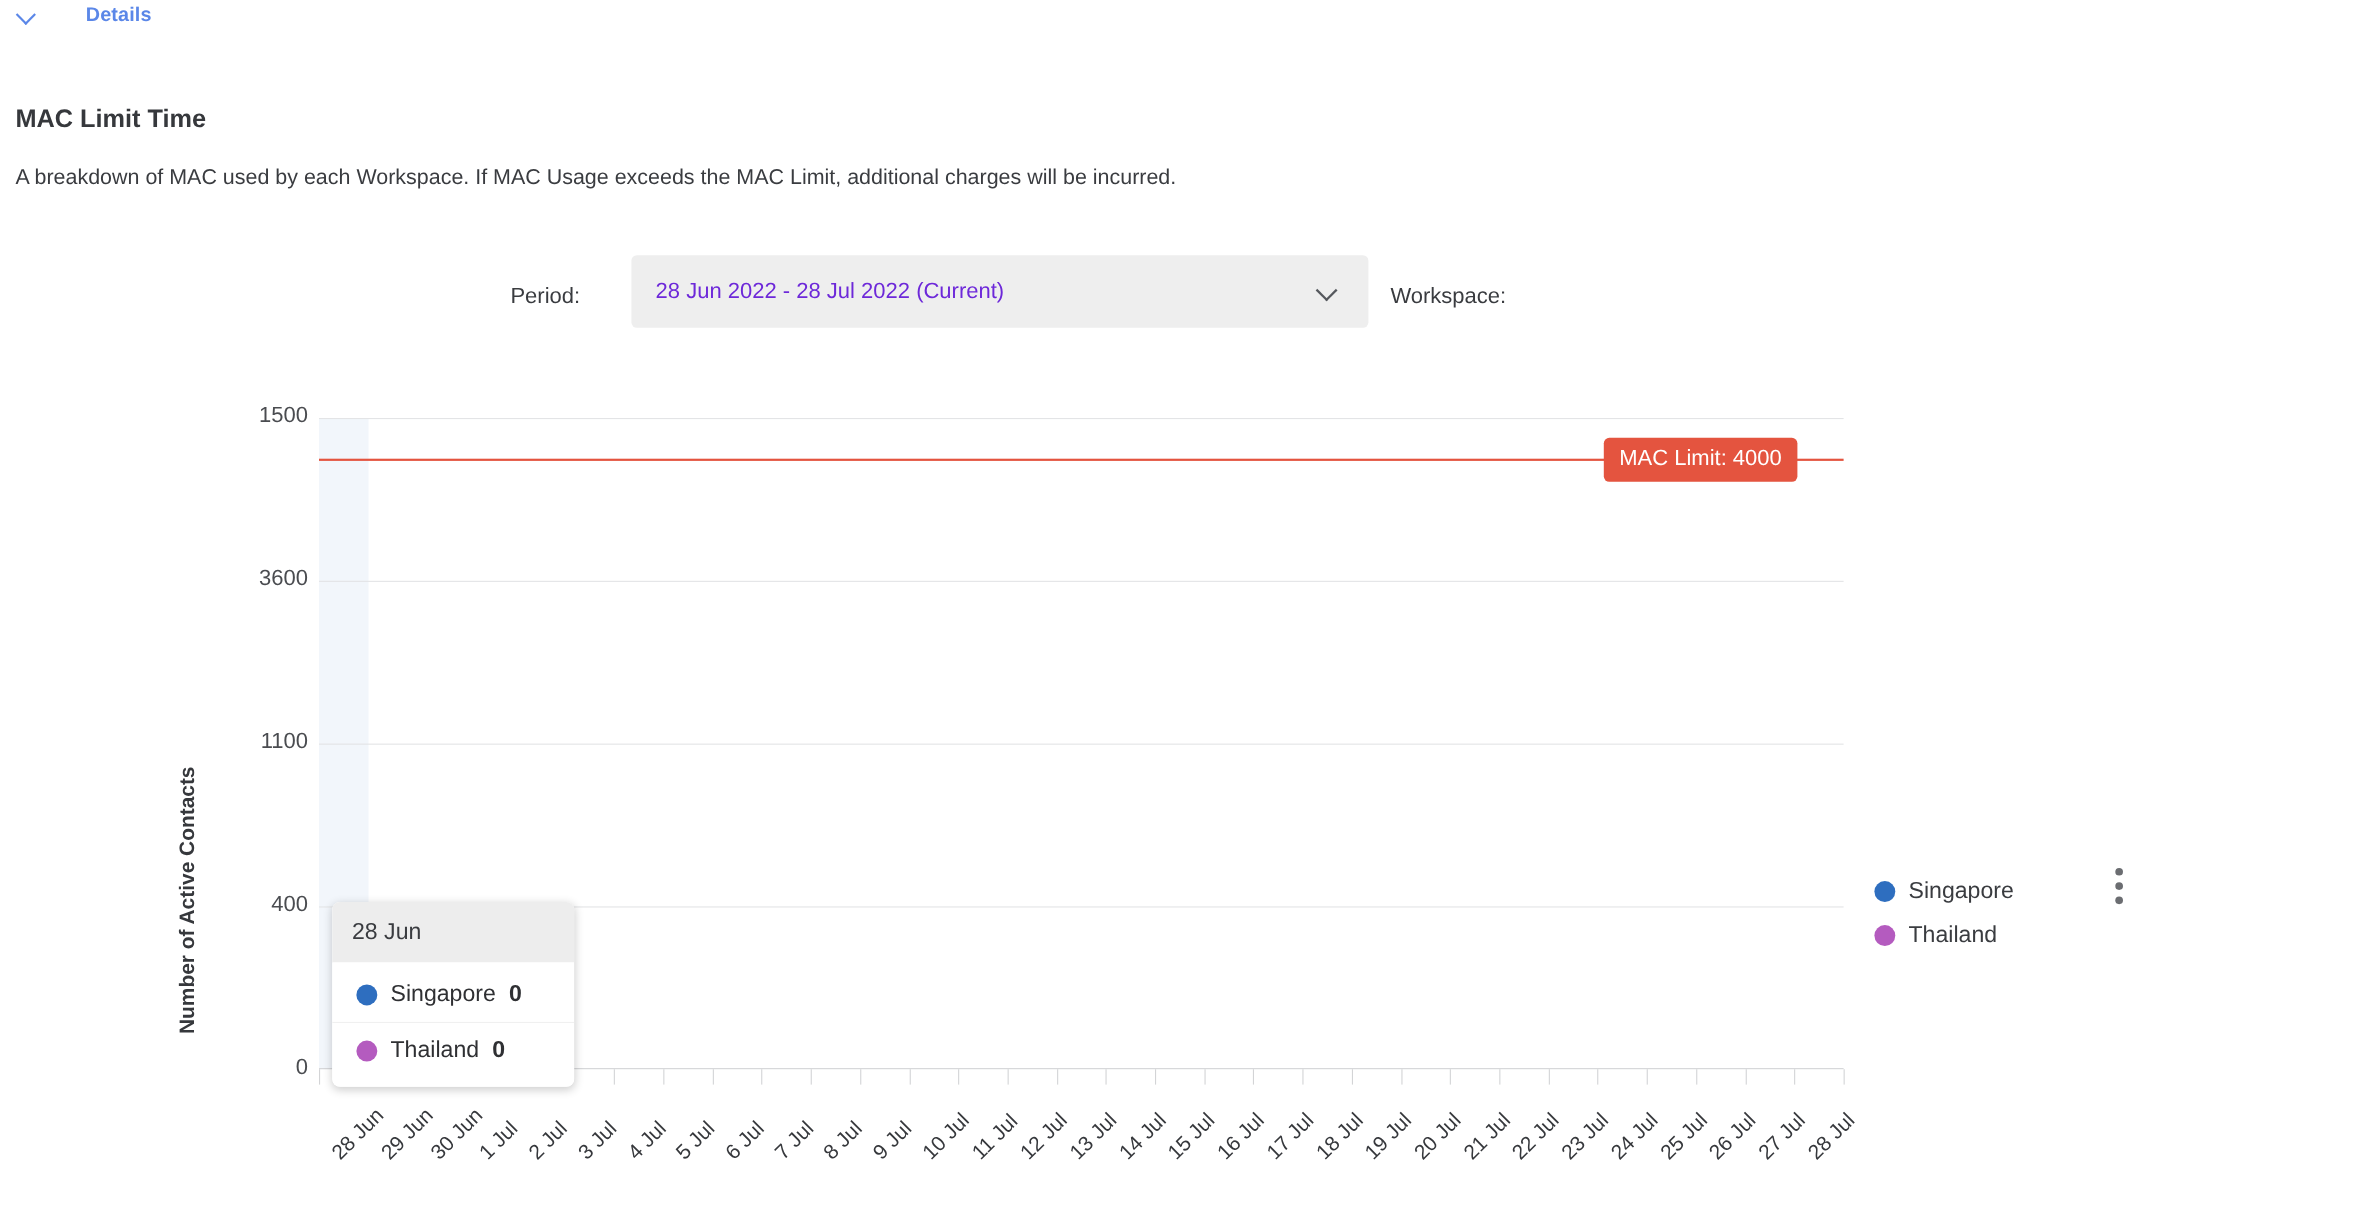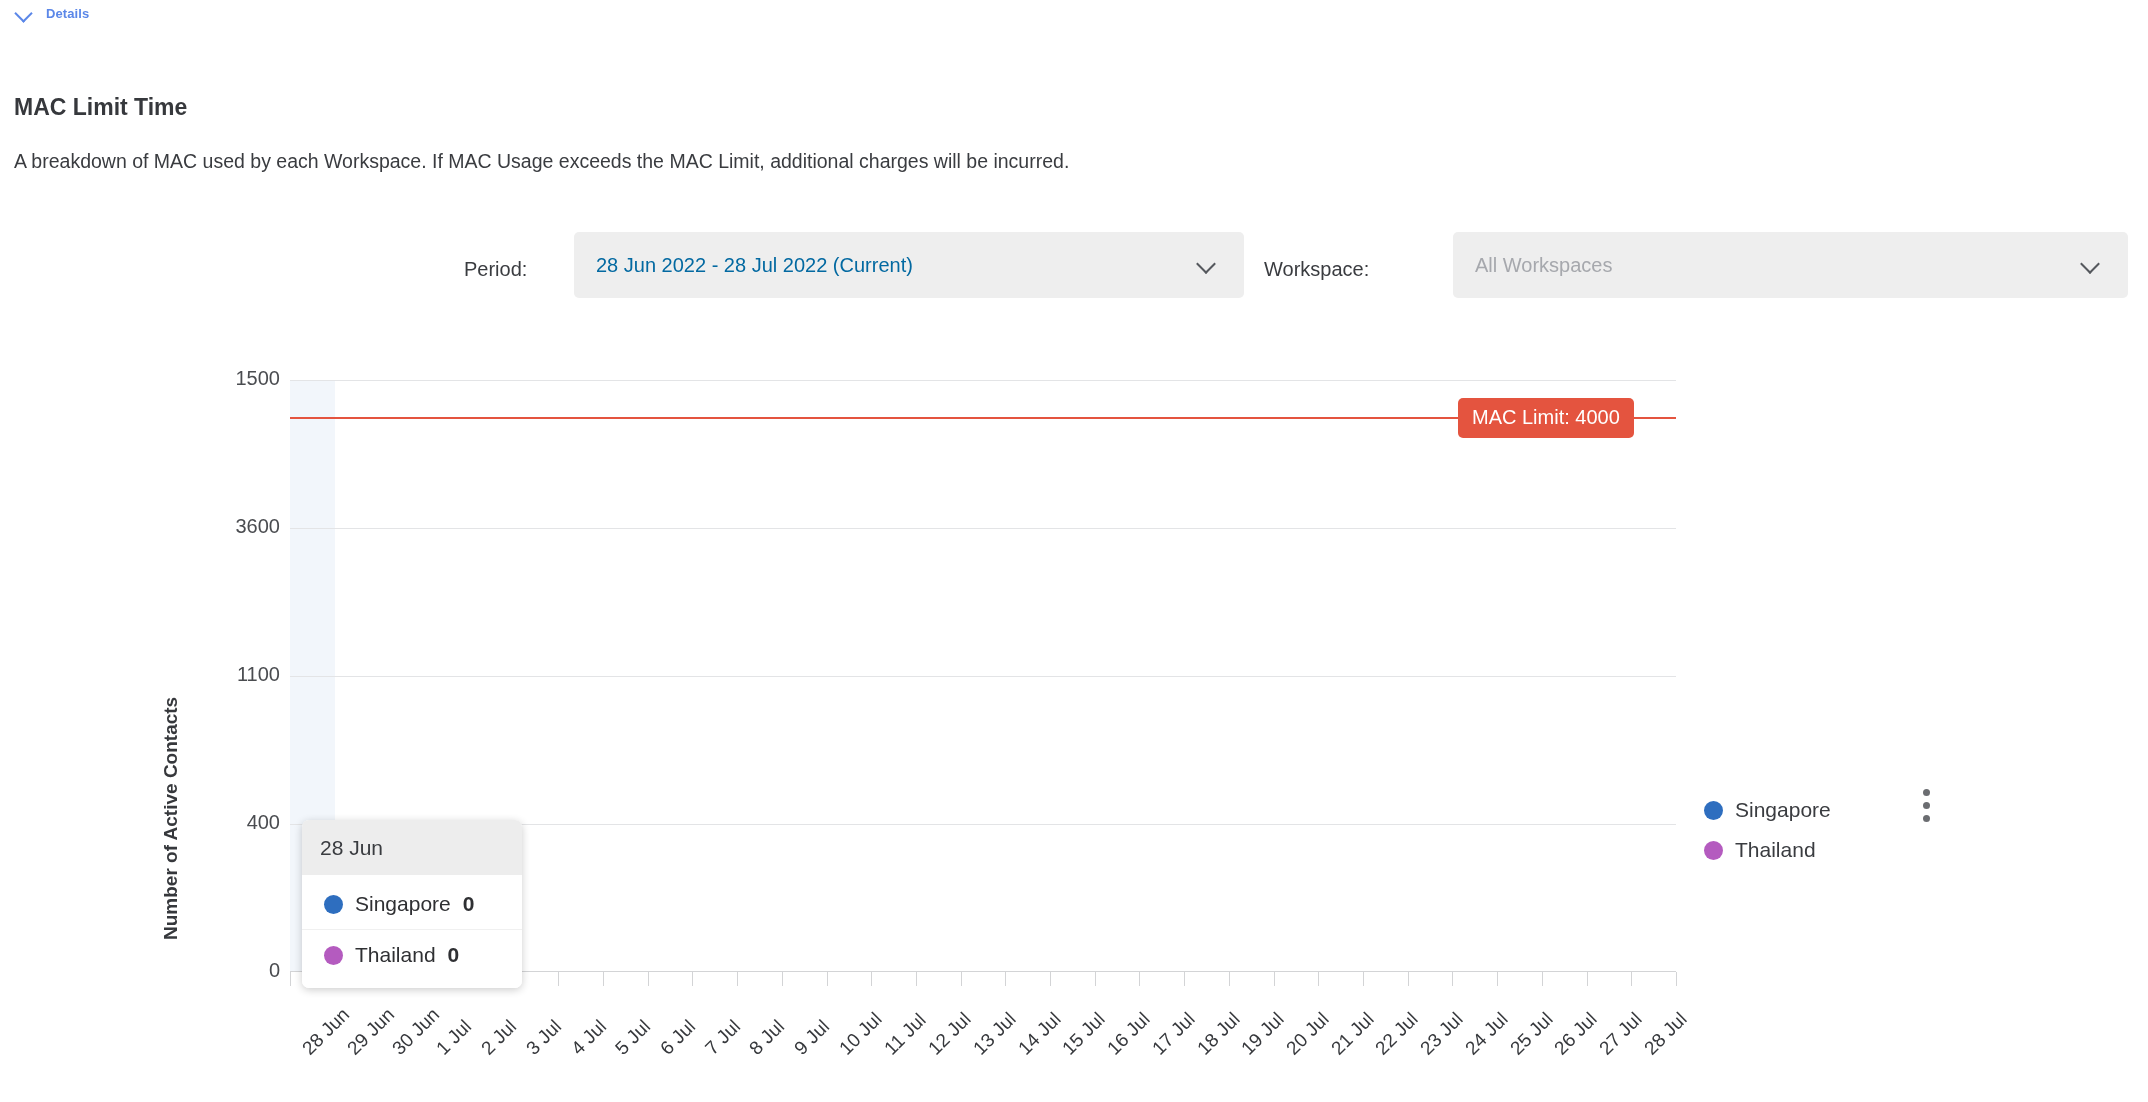--- a/index.html
+++ b/index.html
@@ -38,23 +38,24 @@
     left: 3px;
     top: 5px;
     width: 11px;
     height: 11px;
     border-right: 2.6px solid #5b87e8;
     border-bottom: 2.6px solid #5b87e8;
     transform: rotate(45deg);
   }
   .details-label {
     color: #5b87e8;
-    font-size: 13px;
+    font-size: 18px;
     font-weight: bold;
     letter-spacing: 0.1px;
+    margin-left: 32px;
   }
 
   
   .section-title {
     position: absolute;
     left: 14px;
     top: 94px;
     font-size: 23px;
     font-weight: bold;
     color: #36383c;
@@ -98,21 +99,21 @@
   .select-box.period {
     left: 574px;
     width: 670px;
   }
   .select-box.workspace {
     left: 1453px;
     width: 675px;
   }
   .select-value {
     font-size: 20px;
-    color: #0369a1;
+    color: #6d28d9;
     margin-left: 22px;
     flex: 1;
   }
   .select-value.placeholder {
     color: #a6a8ad;
   }
   .select-caret {
     width: 26px;
     height: 26px;
     position: relative;
@@ -338,24 +339,20 @@
 <div class="section-desc">A breakdown of MAC used by each Workspace. If MAC Usage exceeds the MAC Limit, additional charges will be incurred.</div>
 
 <div class="filters">
   <div class="filter-label period">Period:</div>
   <div class="select-box period">
     <span class="select-value">28 Jun 2022 - 28 Jul 2022 (Current)</span>
     <span class="select-caret"></span>
   </div>
 
   <div class="filter-label workspace">Workspace:</div>
-  <div class="select-box workspace">
-    <span class="select-value placeholder">All Workspaces</span>
-    <span class="select-caret"></span>
-  </div>
 </div>
 
 <div class="chart-wrap">
 
   <div class="y-axis-title">Number of Active Contacts</div>
   <div class="y-ticks-col" id="y-ticks">
       <div class="y-tick" style="top: 579px;">0</div>
       <div class="y-tick" style="top: 431px;">400</div>
       <div class="y-tick" style="top: 283px;">1100</div>
       <div class="y-tick" style="top: 135px;">3600</div>

